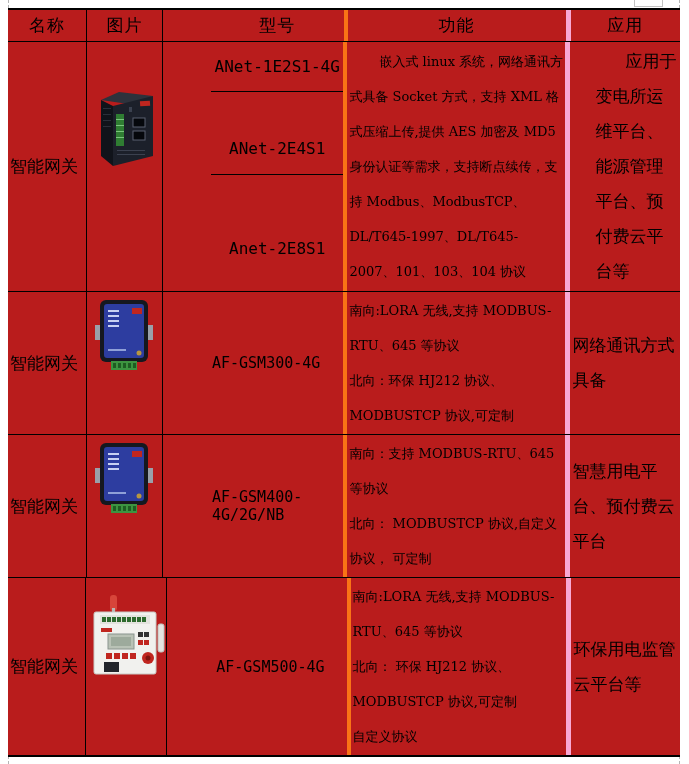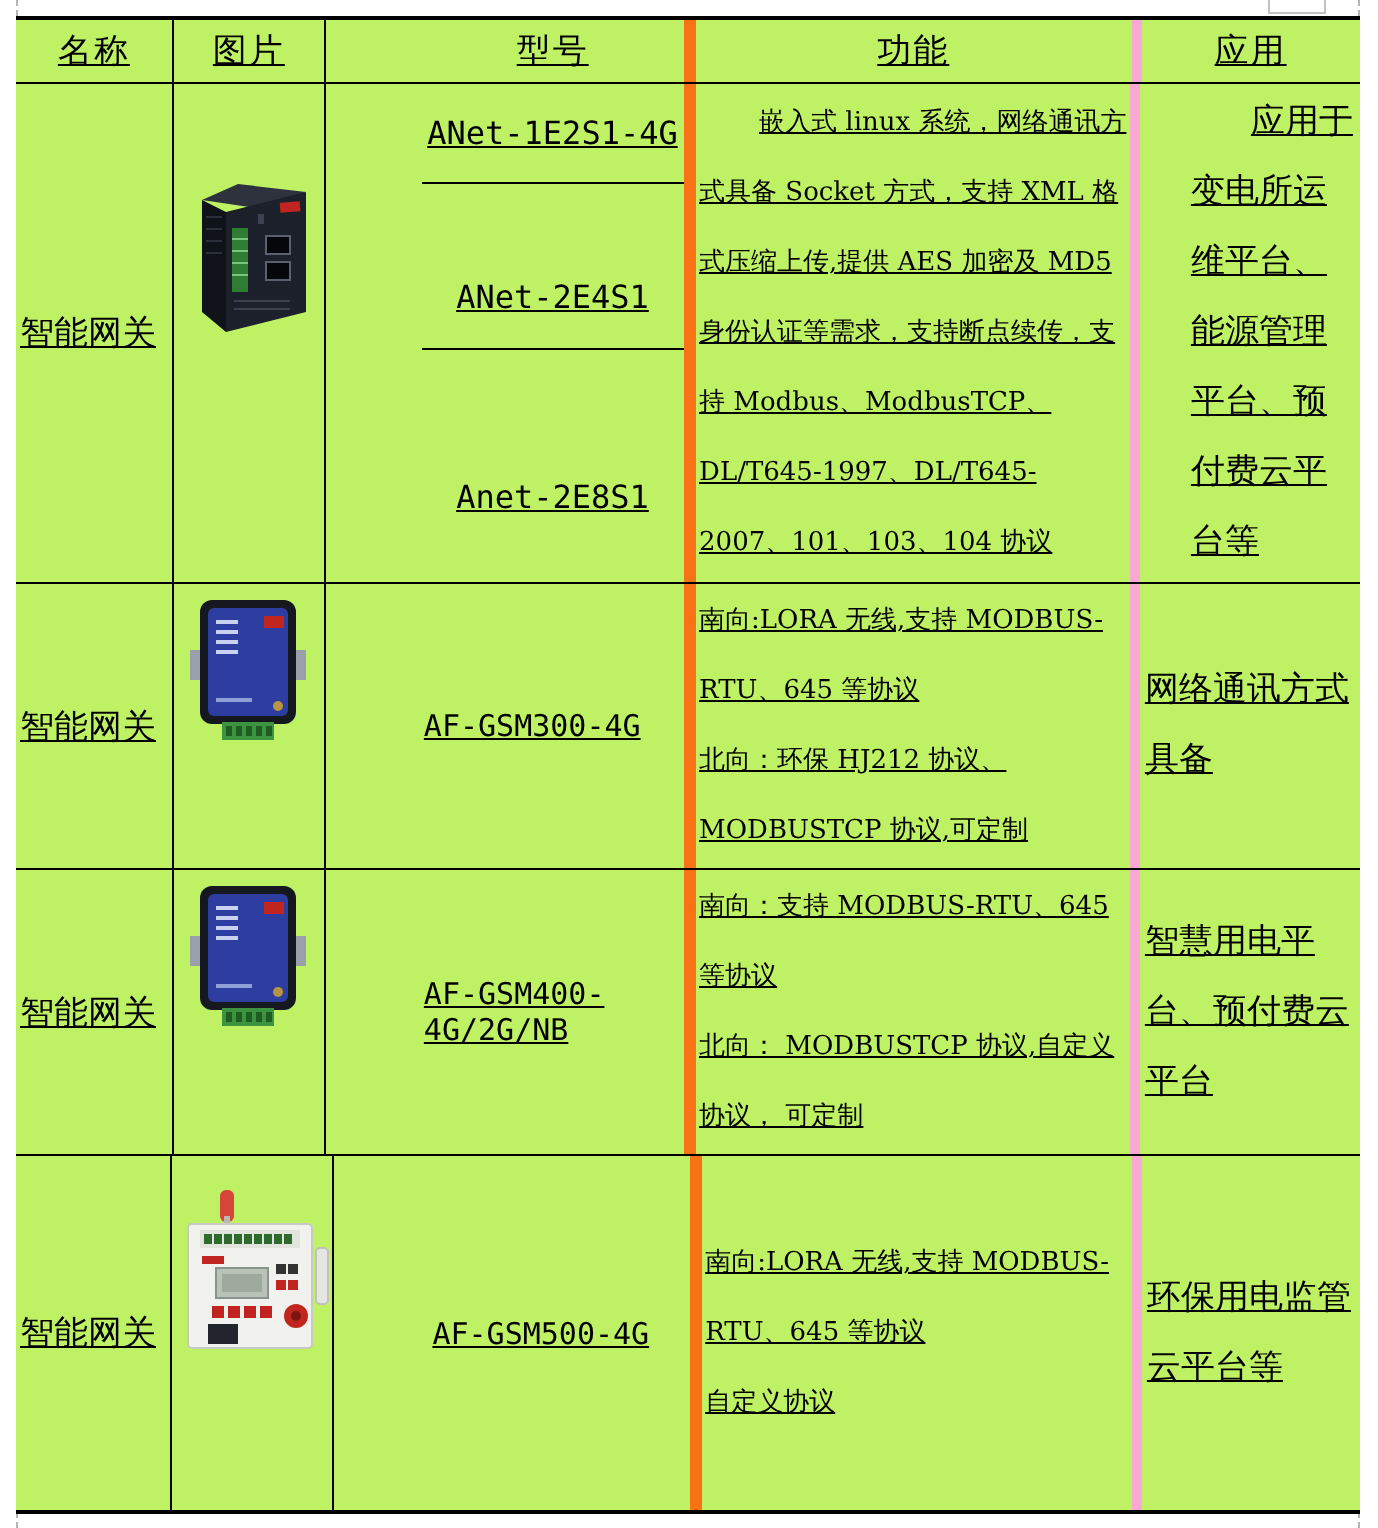--- a/index.html
+++ b/index.html
@@ -8,27 +8,27 @@
   .stage { position:relative; width:689px; height:764px; background:#fff; overflow:hidden; }
 
   
   .boundary { position:absolute; top:0; height:764px; width:0; border-left:1px dashed #b5b5b5; }
   .boundary.left { left:8px; }
   .boundary.right { left:679px; }
   .corner-marker { position:absolute; left:634px; top:-5px; width:29px; height:12px;
                    border:1px solid #c2c2c2; background:#fff; }
 
   
-  .doc-table { position:absolute; left:8px; top:8px; width:672px; border-top:2px solid #000; background:#bef264;text-decoration:underline; }
+  .doc-table { position:absolute; left:8px; top:8px; width:672px; border-top:2px solid #000; background:#b91c1c; }
   .trow { display:flex; width:672px; border-bottom:1px solid #000; }
   .trow.last { border-bottom:2px solid #000; }
   .cell { position:relative; display:flex; }
   .c1 { width:85px;  border-right:1px solid #000; }
   .c2 { width:82px;  border-right:1px solid #000; }
-  .c3 { width:147px; border-right:6px solid #f97316;margin-left:48px; }
+  .c3 { width:147px; border-right:4px solid #f97316;margin-left:48px; }
   .c4 { width:240px; border-right:5px solid #f9a8d4; }
   .c5 { width:118px; }
 
   .header-row { height:32px; }
   .header-row .cell { align-items:center; justify-content:center;
                       font-size:17px; letter-spacing:1px; }
 
   .r1 { height:250px; } .r2 { height:143px; } .r3 { height:143px; } .r4 { height:179px; }
 
   .name-cell { align-items:center; padding-left:2px; font-size:17px; }
@@ -207,20 +207,21 @@
             <rect x="44" y="59" width="6" height="6" fill="#c0261f"></rect>
           <circle cx="62" cy="64" r="6" fill="#c0261f"></circle>
             <circle cx="62" cy="64" r="2.5" fill="#7e140f"></circle>
           <rect x="18" y="68" width="15" height="10" fill="#22252b"></rect>
           <rect x="72" y="30" width="6" height="28" rx="2" fill="#e5e5e1" stroke="#c2c2bd" stroke-width="1"></rect>
         </svg>
       </div>
       <div class="cell c3 model-single">AF-GSM500-4G</div>
       <div class="cell c4 func-cell">
         <p>南向:LORA 无线,支持 MODBUS-RTU、645 等协议</p>
+        <p>北向： 环保 HJ212 协议、MODBUSTCP 协议,可定制</p>
         <p>自定义协议</p>
       </div>
       <div class="cell c5 app-cell">
         <div>环保用电监管云平台等</div>
       </div>
     </div>
 
   </div>
 </div>
 

